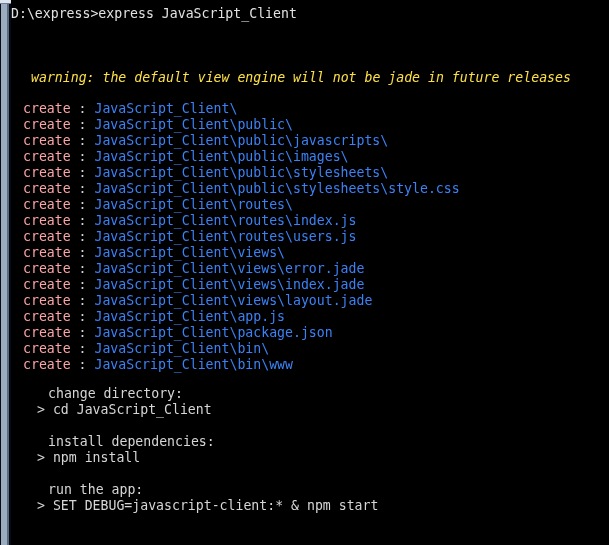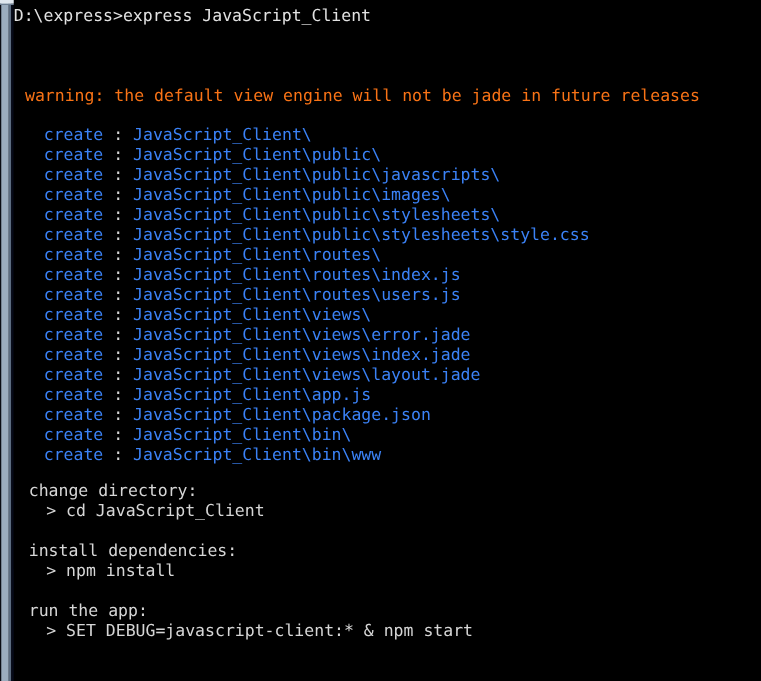--- a/index.html
+++ b/index.html
@@ -69,58 +69,58 @@
   }
 
   .line {
     height: 16px;
     white-space: pre;
     letter-spacing: 0px;
   }
   .line.blank { color: transparent; }
 
   .tok-create {
-    color: #3b82f6;
-    margin-left: 12px;
+    color: #fca5a5;
   }
   .tok-path, .tok-plain {
     color: #3b82f6;
   }
 
   #cmd-line {
     position: absolute;
     left: 0;
     top: 6px;
     height: 16px;
     color: #e2e2e2;
     white-space: pre;
     font-size: 13.2px;
     line-height: 16px;
   }
   #warn-block {
     position: absolute;
-    left: 9px;
+    left: 20px;
     top: 38px;
     white-space: pre;
-    color: #f97316;
+    color: #fde047;
+    font-style: italic;
   }
   #create-block {
     position: absolute;
     left: 12px;
     top: 101px;
     white-space: pre;
   }
   #steps-block {
     position: absolute;
     left: 12px;
     top: 386px;
     white-space: pre;
     color: #d6d6d6;
   }
-  .step-title { height: 16px; }
+  .step-title { height: 16px; margin-left: 25px; }
   .step-cmd { height: 16px; padding-left: 14px; }
   .step-gap { height: 16px; }
   .create-row { height: 16px; }
   .colon { color: #d6d6d6; }
 </style>
 </head>
 <body>
 
 <div id="terminal-window">
 

